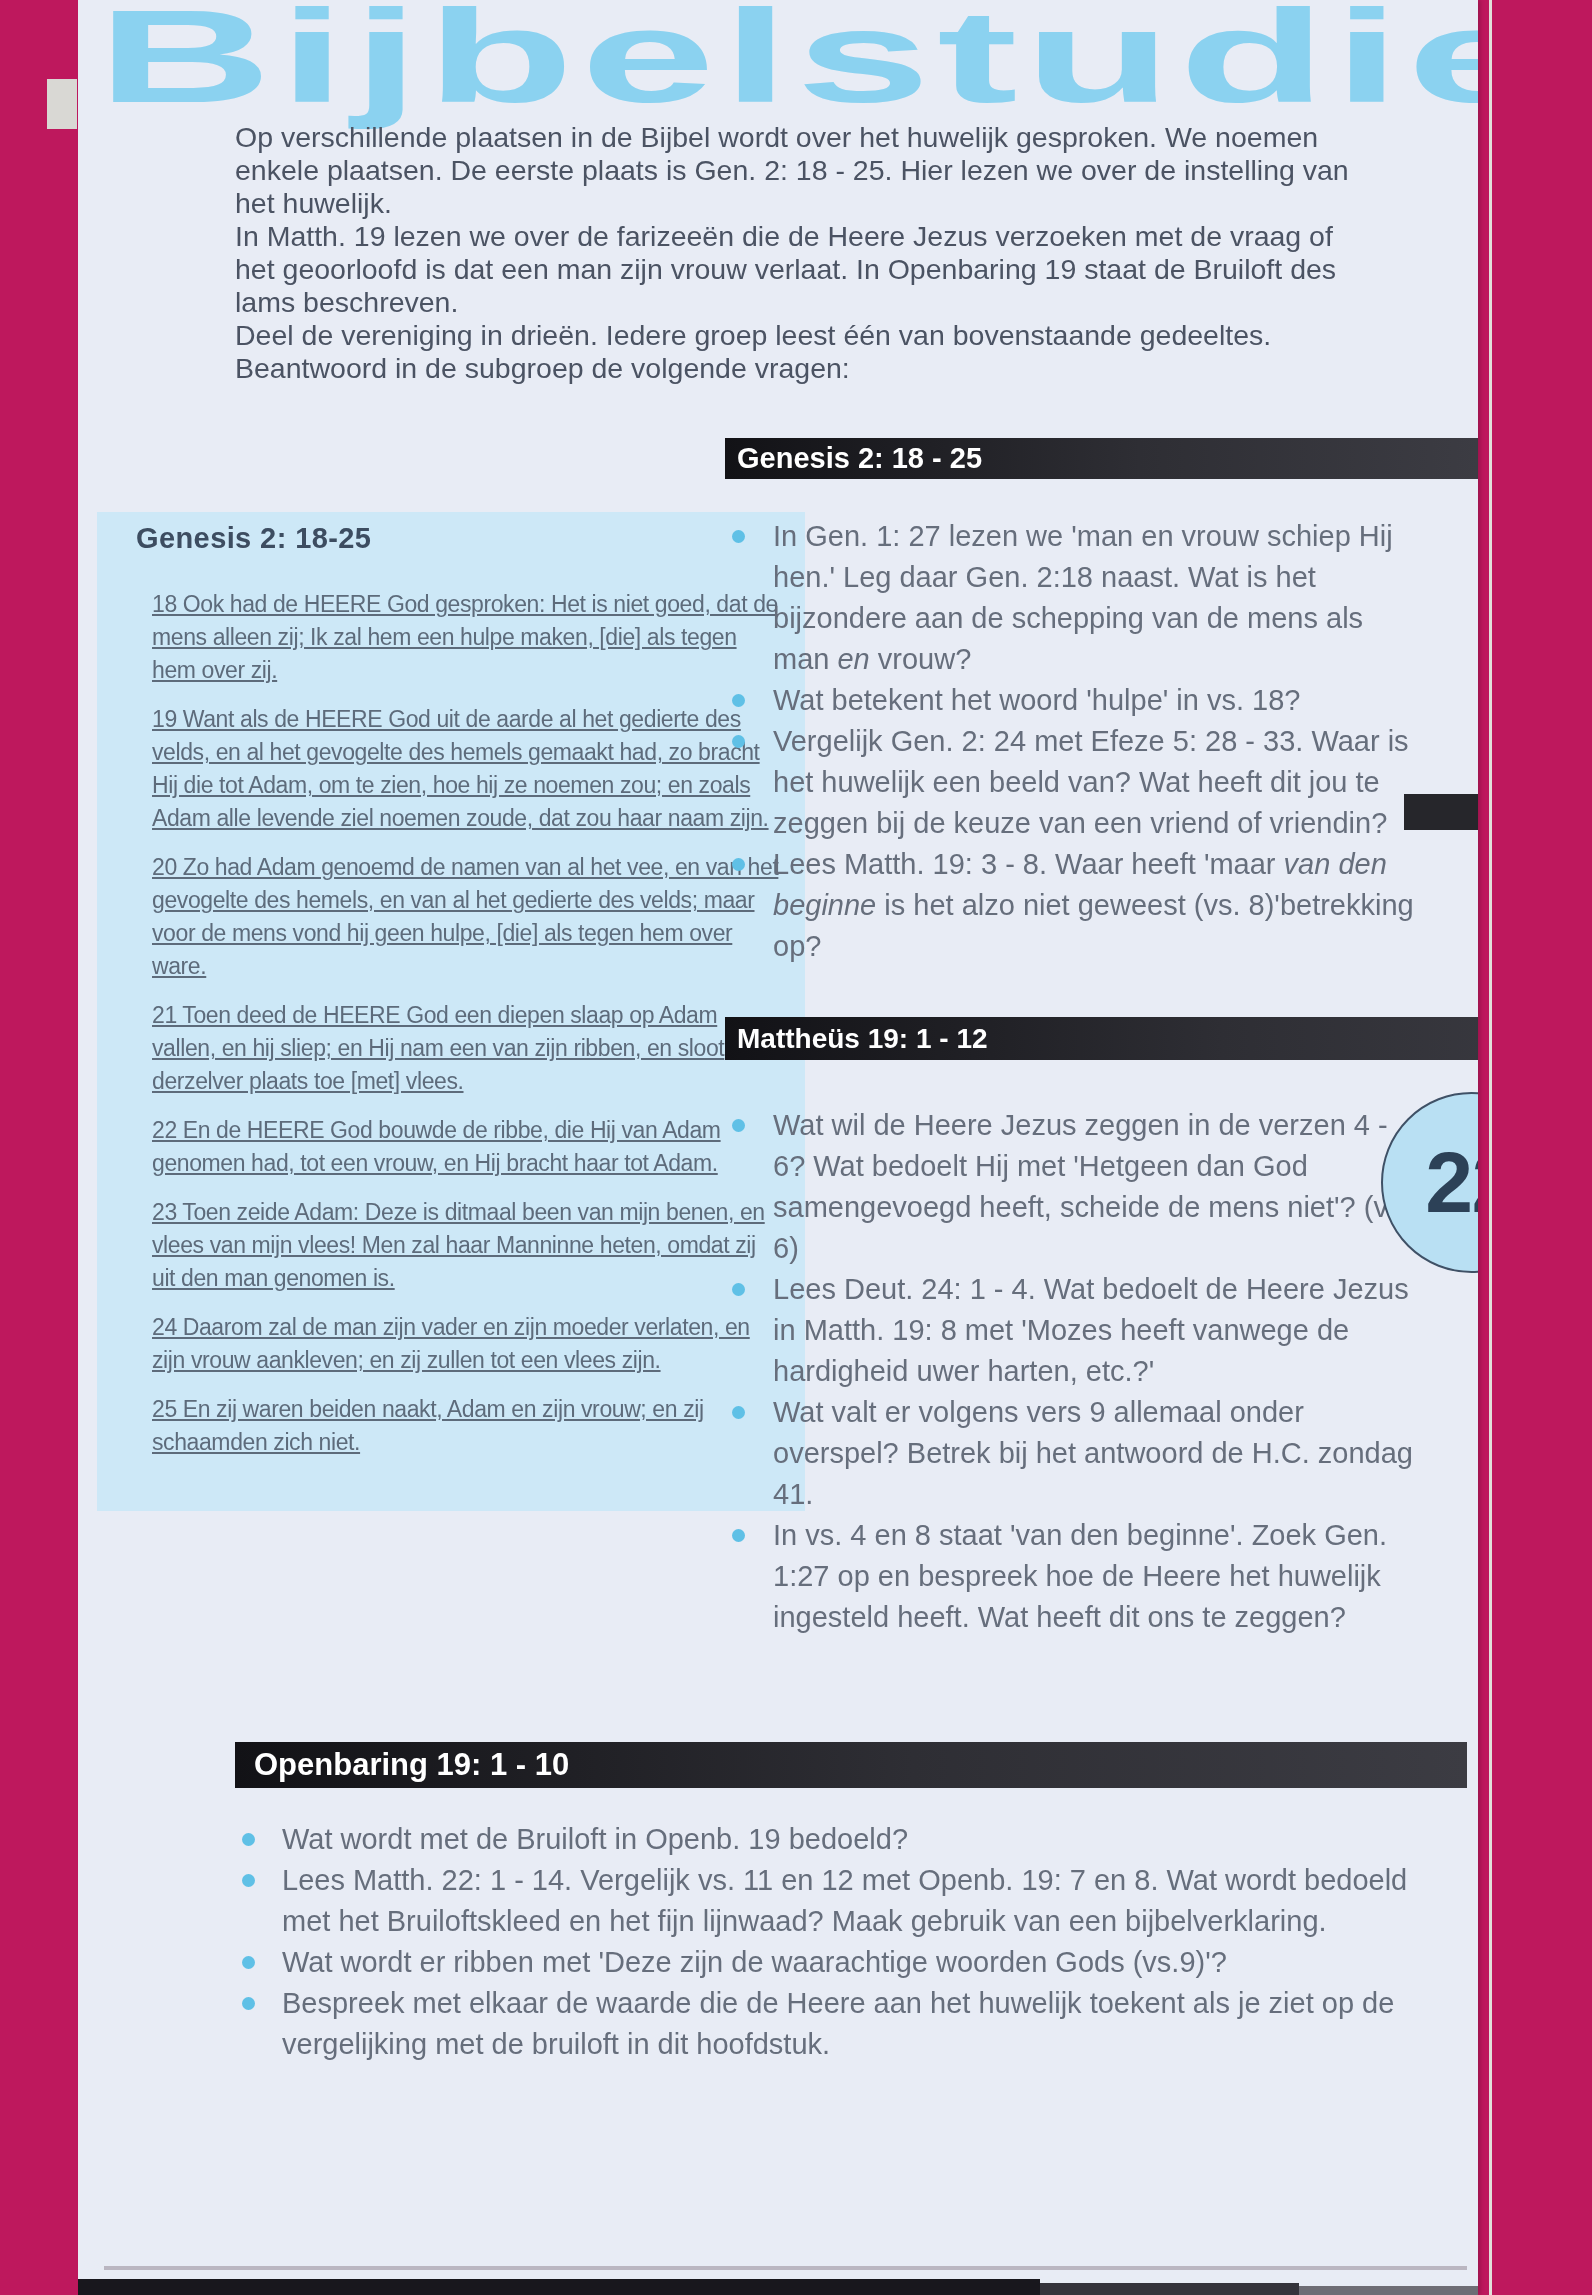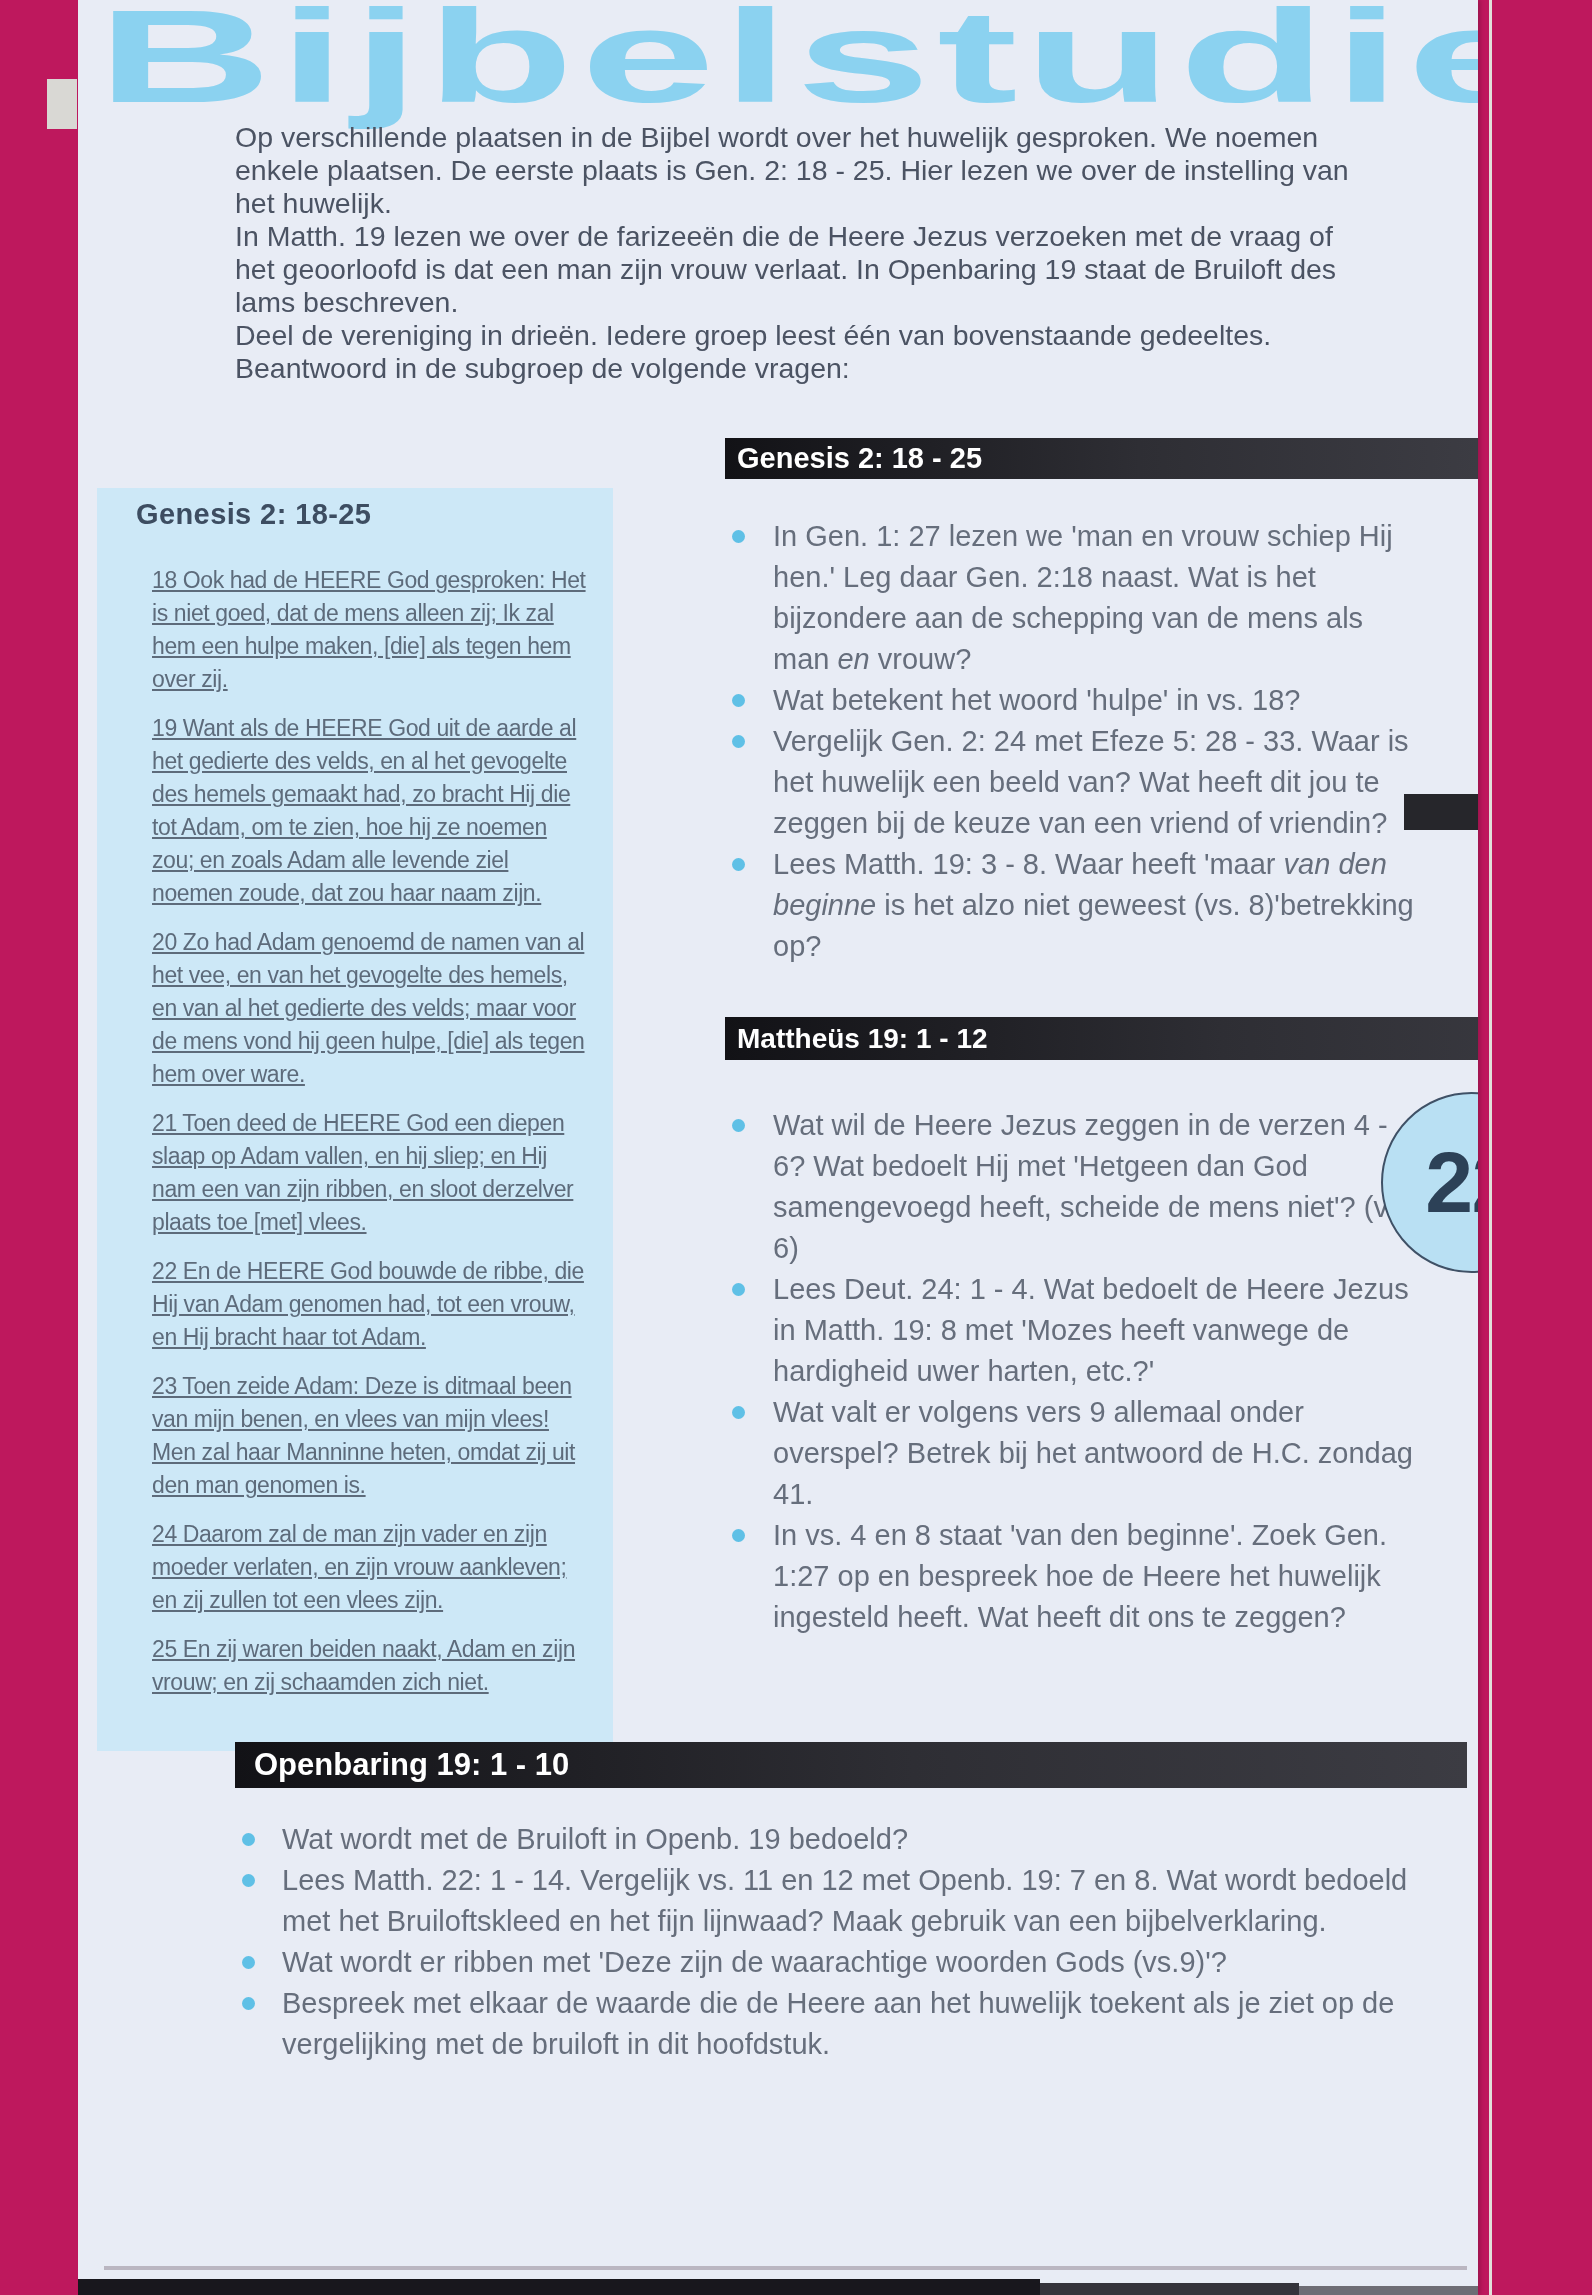--- a/index.html
+++ b/index.html
@@ -7,21 +7,21 @@
   .scan{position:relative;width:1592px;height:2295px;background:#be185d;overflow:hidden;}
   .page{position:absolute;left:78px;top:0;width:1400px;height:2295px;background:var(--c-page-bg,#e8ecf5);overflow:hidden;box-shadow:2.6px 0 4.3px rgba(0,0,0,.18);}
   .margin-line{position:absolute;left:1489px;top:0;width:2.6px;height:2295px;background:#e1e0da;}
   .artifact-tl{position:absolute;left:47px;top:79px;width:30px;height:50px;background:#d9d8d4;}
 
   .title{position:absolute;left:19px;top:-8.6px;margin:0;font-size:131px;line-height:1;font-weight:bold;letter-spacing:3.5px;color:var(--c-title-blue,#8bd2f0);transform:scaleX(1.85);transform-origin:left top;white-space:nowrap;}
 
   .intro{position:absolute;left:157px;top:121px;width:1135px;font-size:28.5px;line-height:33px;color:var(--c-intro-text,#4b5363);}
   .intro p{margin:0;}
 
-  .gen-box{position:absolute;left:19px;top:488px;width:516px;background:var(--c-box-blue,#cde8f7);padding:10.4px 5.2px 36px 39px;box-sizing:border-box;}
+  .gen-box{position:absolute;left:19px;top:512px;width:708px;background:var(--c-box-blue,#cde8f7);padding:10.4px 5.2px 36px 39px;box-sizing:border-box;}
   .gen-box h2{margin:0;font-size:29px;font-weight:bold;color:var(--c-heading-text,#3d4d61);letter-spacing:0.4px;}
   .verses{margin-top:33px;font-size:23px;letter-spacing:-0.4px;line-height:33px;color:var(--c-verse-text,#5d6b7b);}
   .verses p{margin:16px;text-decoration:underline;}
 
   .bar{position:absolute;background:linear-gradient(90deg,#121216,#2e2e34 55%,#3c3c43);color:var(--c-bar-text,#ffffff);font-weight:bold;display:flex;align-items:center;box-sizing:border-box;}
   .bar-genesis{left:647px;top:438px;width:753px;height:41px;font-size:29px;padding-left:12px;}
   .bar-mattheus{left:647px;top:1017px;width:904px;height:43px;font-size:28px;padding-left:12px;align-items:center;}
   .bar-openbaring{left:157px;top:1742px;width:1232px;height:46px;font-size:31px;padding-left:19px;}
 
   .q-list{position:absolute;color:var(--c-question-text,#666e7c);font-size:29px;line-height:41px;}

